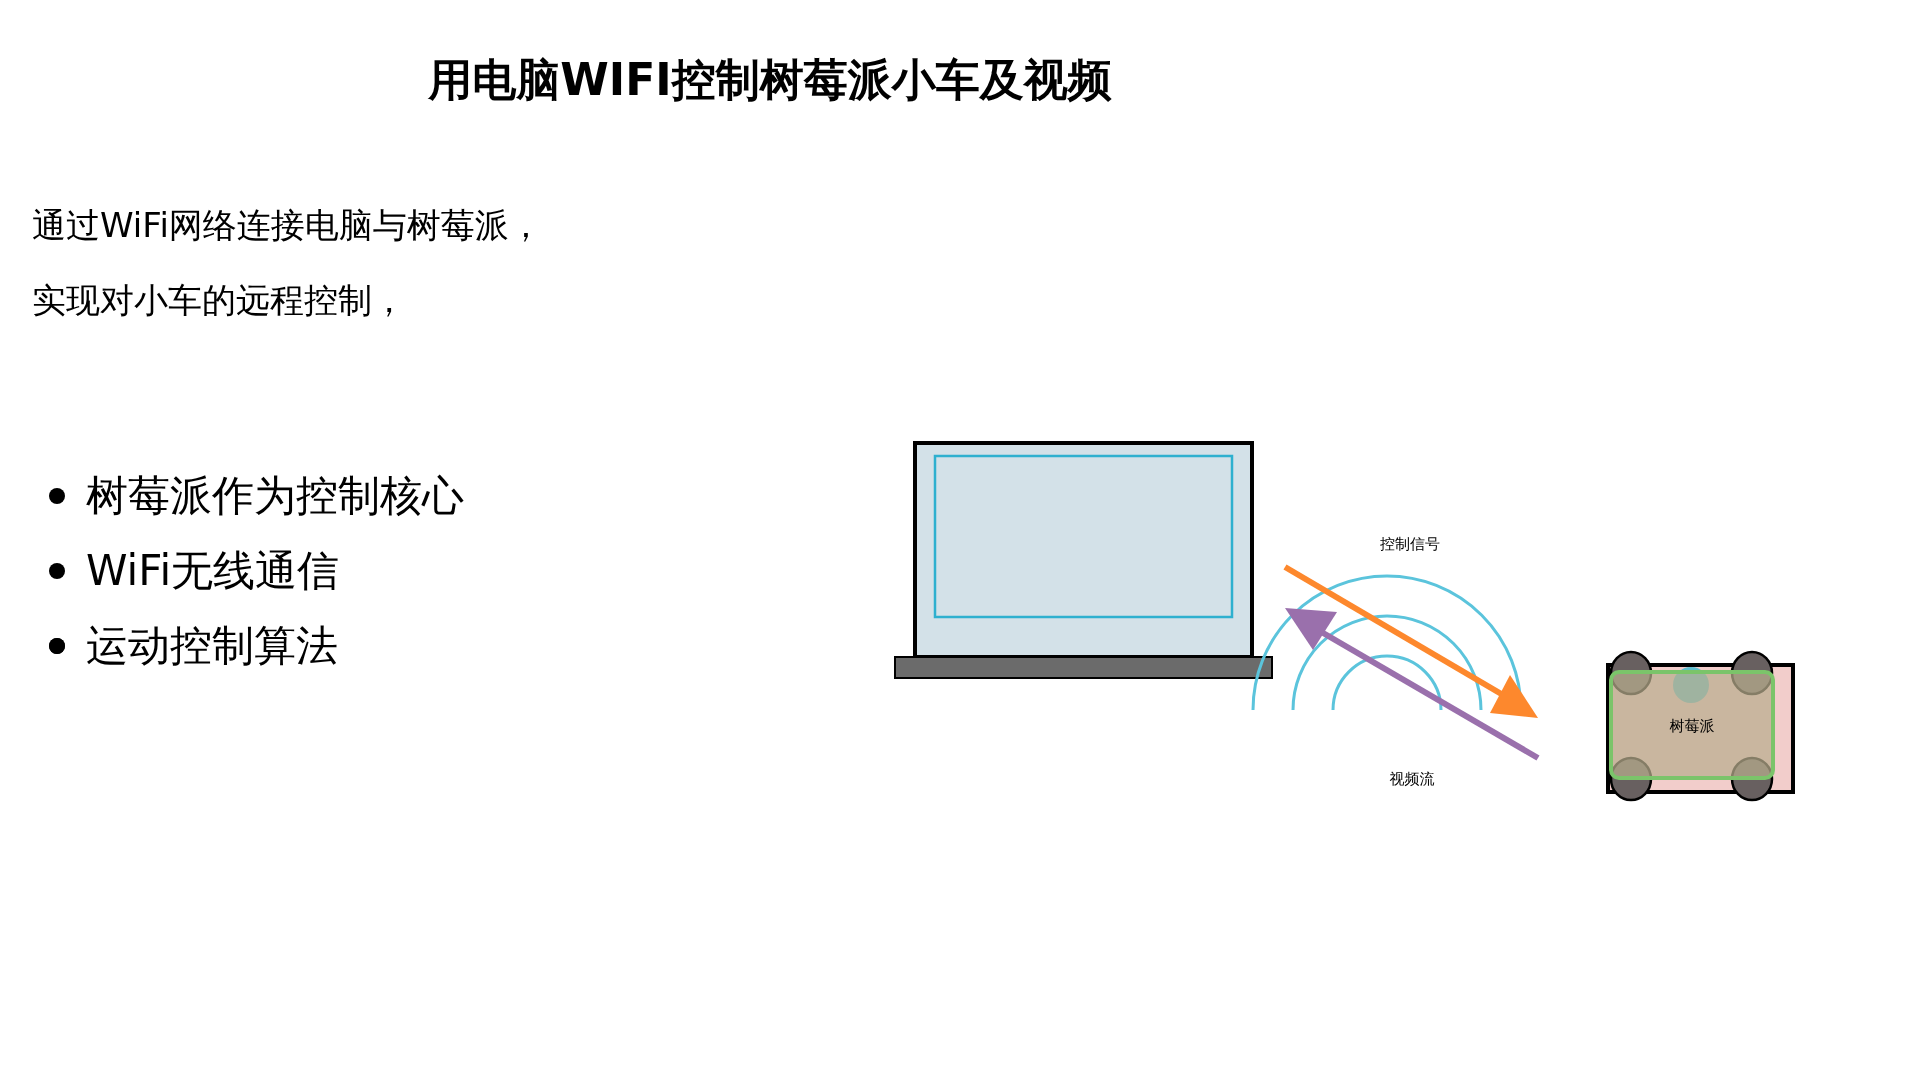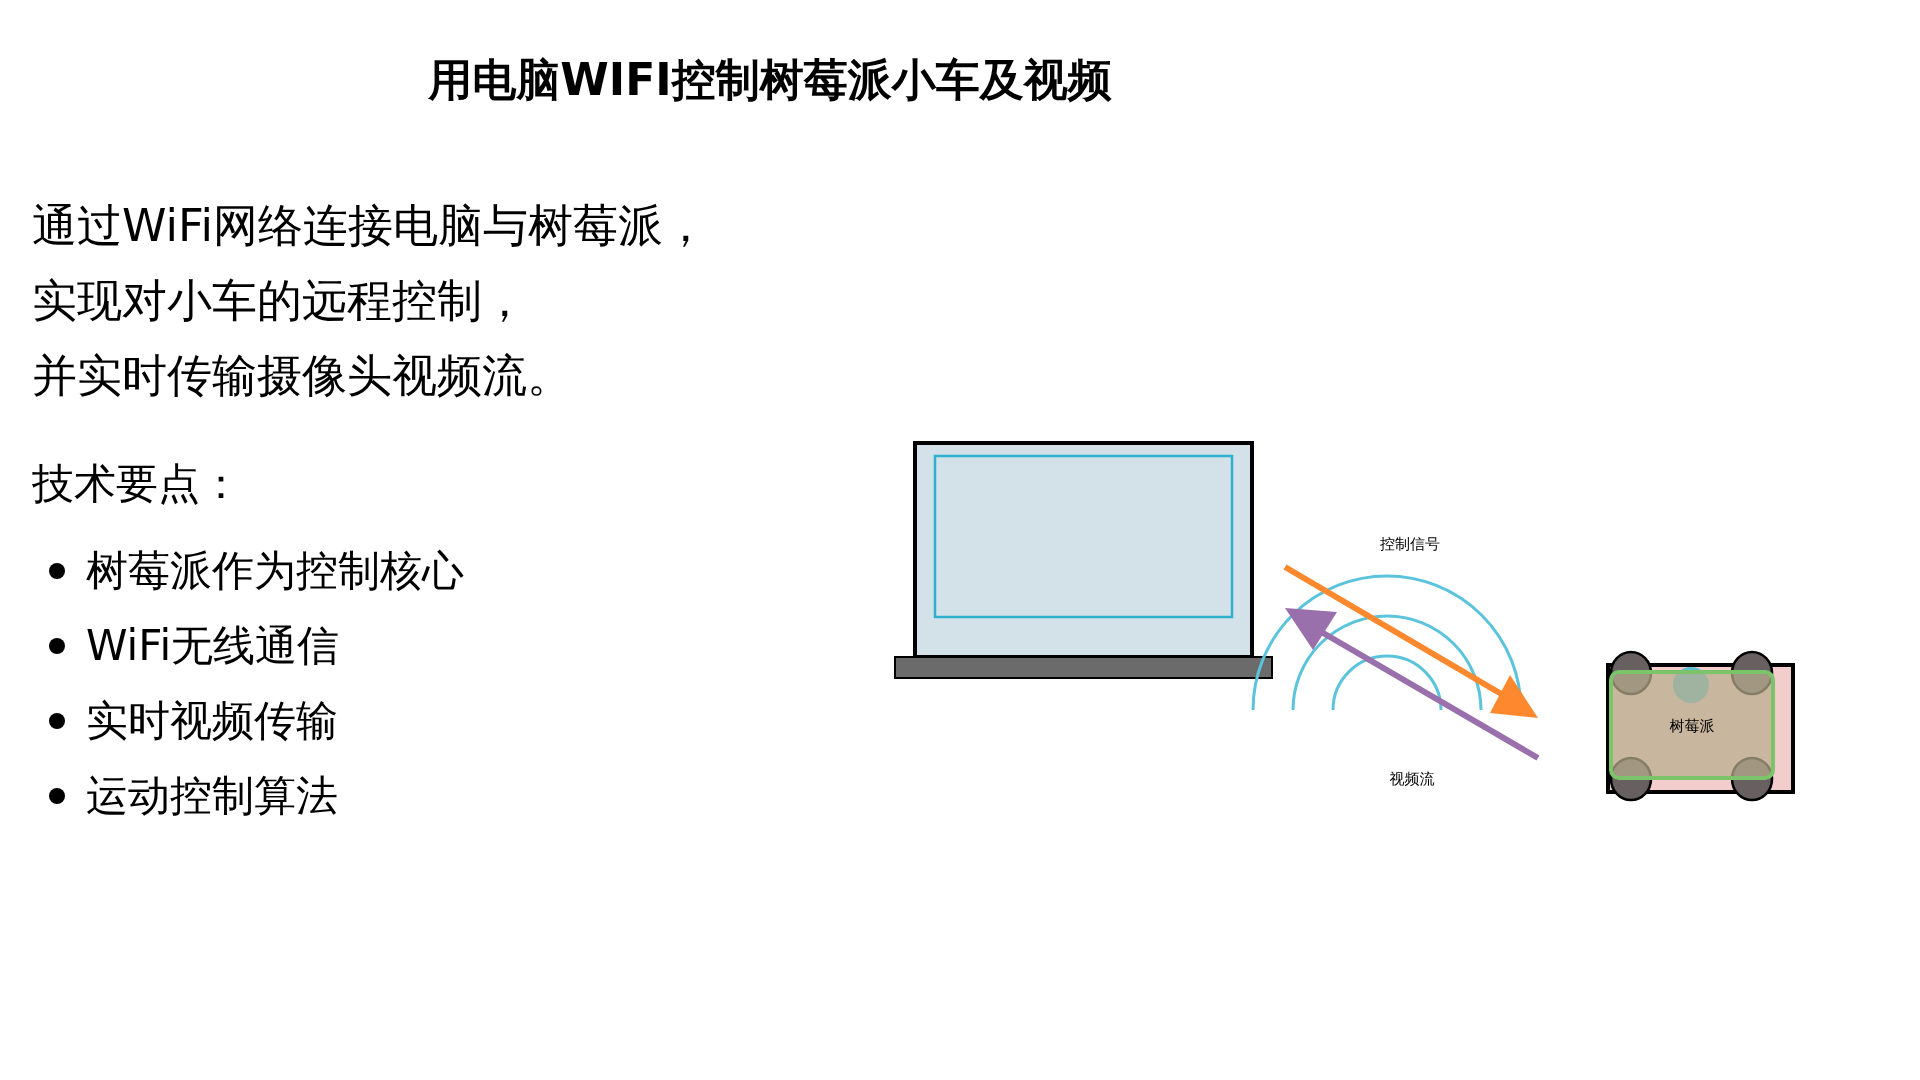--- a/index.html
+++ b/index.html
@@ -1,47 +1,45 @@
 <!DOCTYPE html>
 <html><head>
 <meta charset="utf-8">
 <style>
   html, body { margin: 0; padding: 0; background: #ffffff; }
   body { width: 1920px; height: 1080px; position: relative; overflow: hidden;
          font-family: "DejaVu Sans", "Liberation Sans", sans-serif; color: #000; }
   .title { position: absolute; left: 0; width: 1540px; top: 52px; text-align: center;
            font-size: 44px; font-weight: bold; line-height: 56px; letter-spacing: 0px; }
-  .desc { position: absolute; left: 32px; top: 188px; font-size: 45px; line-height: 75px; }
+  .desc { position: absolute; left: 32px; top: 188px; font-size: 34px; line-height: 75px; }
   .desc div { white-space: nowrap; }
   .points { position: absolute; left: 32px; top: 446px; font-size: 42px; line-height: 75px; }
   .points .heading { white-space: nowrap; }
   .points ul { list-style: none; margin: 12px; padding: 0; }
   .points li { position: relative; padding-left: 42px; white-space: nowrap; }
   .points li .dot { position: absolute; left: 5px; top: 30px; width: 16px; height: 16px;
                     border-radius: 50%; background: #000; }
   svg.diagram { position: absolute; left: 0; top: 0; width: 1920px; height: 1080px; }
   .label { position: absolute; font-size: 15px; line-height: 20px; text-align: center; white-space: nowrap; }
 </style>
 </head>
 <body>
 
 <div class="title">用电脑WIFI控制树莓派小车及视频</div>
 
 <div class="desc">
   <div>通过WiFi网络连接电脑与树莓派，</div>
   <div>实现对小车的远程控制，</div>
-  <div>并实时传输摄像头视频流。</div>
 </div>
 
 <div class="points">
-  <div class="heading">技术要点：</div>
   <ul>
     <li><span class="dot"></span><span>树莓派作为控制核心</span></li>
     <li><span class="dot"></span><span>WiFi无线通信</span></li>
-    <li><span class="dot"></span><span>实时视频传输</span></li>
+    <li><span class="dot"></span></li>
     <li><span class="dot"></span><span>运动控制算法</span></li>
   </ul>
 </div>
 
 <svg class="diagram" viewBox="0 0 1920 1080" xmlns="http://www.w3.org/2000/svg">
 
   <g>
     <rect x="915" y="443" width="337" height="214" fill="#d3e1e8" stroke="#000" stroke-width="4"></rect>
     <rect x="935" y="456" width="297" height="161" fill="none" stroke="#2eb0cf" stroke-width="2.5"></rect>
     <rect x="895" y="657" width="377" height="21" fill="#6b6b6b" stroke="#000" stroke-width="2"></rect>

